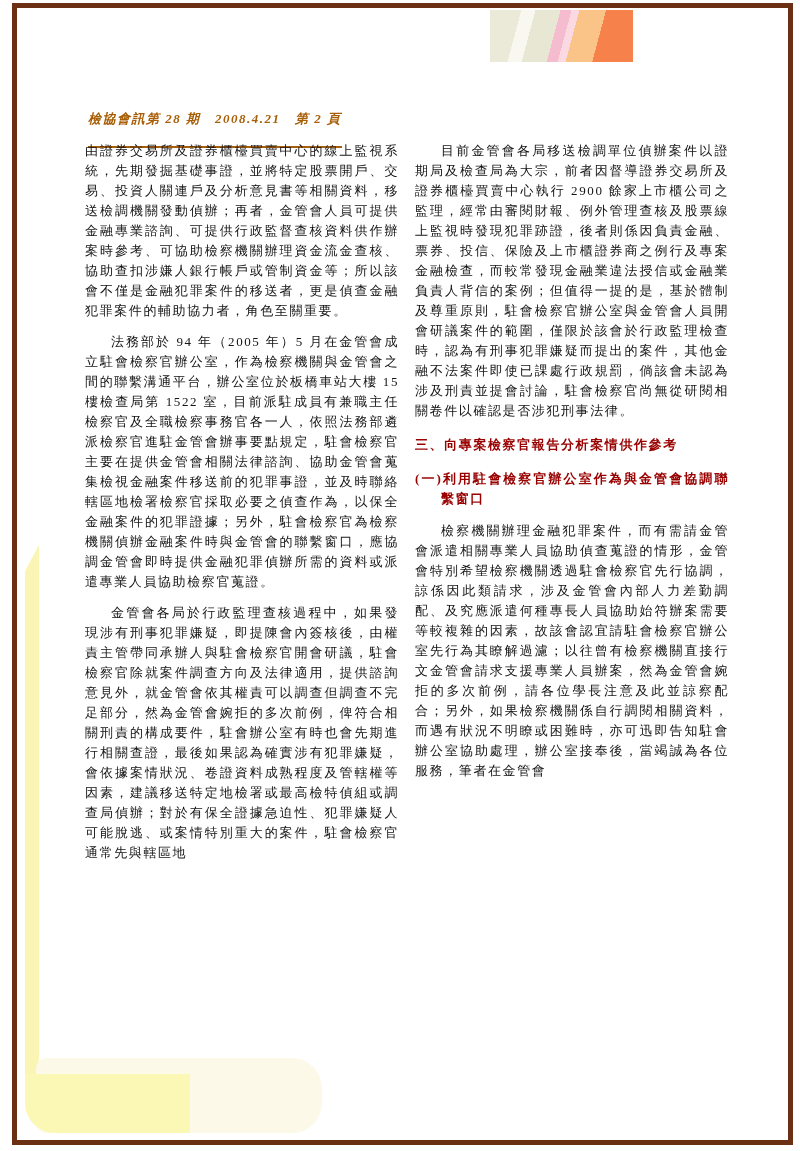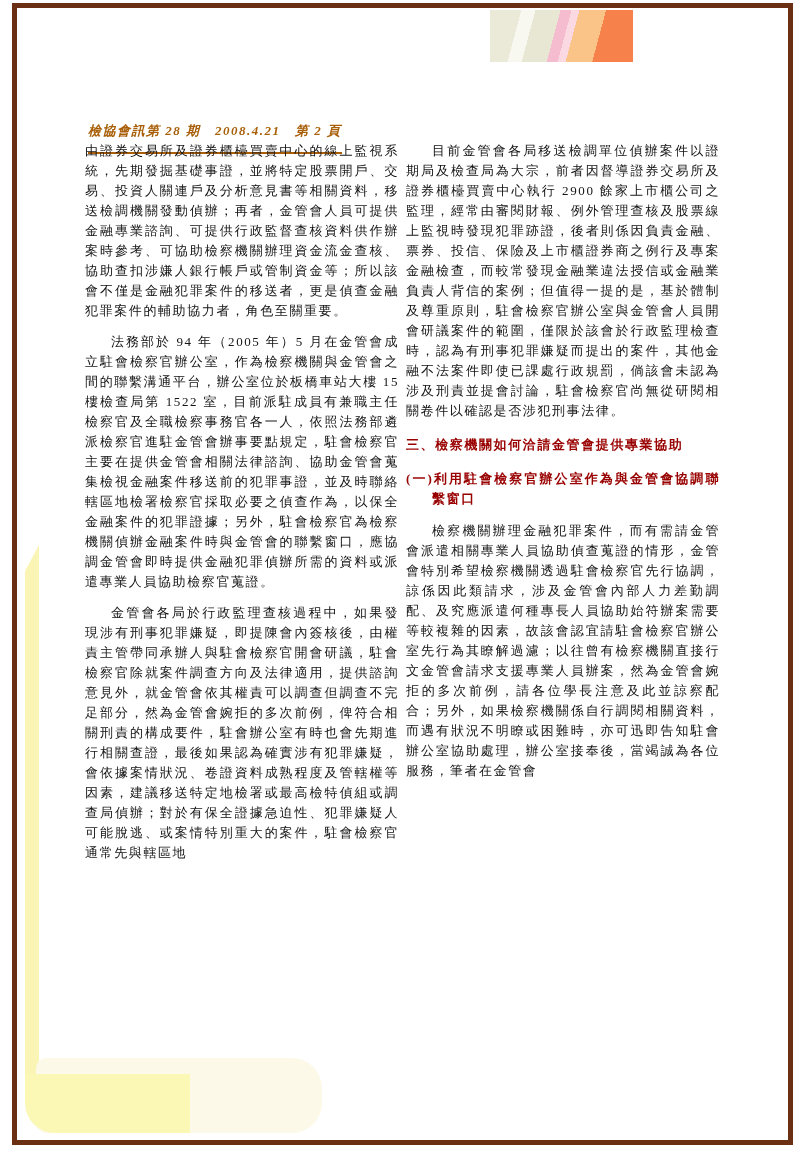--- a/index.html
+++ b/index.html
@@ -28,29 +28,29 @@
   .curl-cream-back {
     position:absolute; left:36px; top:1058px; width:286px; height:75px;
     background:#fdf9e9; border-radius:10px 30px 30px 10px; z-index:0;
   }
   .curl-bottom-yellow {
     position:absolute; left:25px; top:1074px; width:165px; height:59px;
     background:#fbf8b6; border-radius:0 0 0 30px; z-index:0;
   }
   
   .masthead {
-    position:absolute; left:88px; top:122px; z-index:2;
+    position:absolute; left:88px; top:110px; z-index:2;
     color:#a85f08; font-weight:bold; font-style:italic;
     font-size:13px; letter-spacing:1.5px;
-    border-bottom:2px solid #a85f08; padding-bottom:12px;
+    border-bottom:2px solid #a85f08; padding-bottom:18px;
   }
   
   .columns {
     position:absolute; left:85px; top:141px; width:644px; z-index:2;
-    display:flex; gap:7px;
+    display:flex; gap:16px;
   }
   .col { width:314px; }
   .col p { margin:0 0 11px 0; }
   .body {
     font-size:13px; line-height:20px; letter-spacing:1.6px; color:#141414;
     text-align:justify; text-justify:inter-character;
   }
   .body.indent { text-indent:2em; }
   .heading, .subheading {
     color:#990000; font-weight:bold; font-size:13px; line-height:20px;
@@ -72,17 +72,17 @@
 <div class="masthead">檢協會訊第 28 期　2008.4.21　第 2 頁</div>
 
 <div class="columns">
   <div class="col">
       <p class="body">由證券交易所及證券櫃檯買賣中心的線上監視系統，先期發掘基礎事證，並將特定股票開戶、交易、投資人關連戶及分析意見書等相關資料，移送檢調機關發動偵辦；再者，金管會人員可提供金融專業諮詢、可提供行政監督查核資料供作辦案時參考、可協助檢察機關辦理資金流金查核、協助查扣涉嫌人銀行帳戶或管制資金等；所以該會不僅是金融犯罪案件的移送者，更是偵查金融犯罪案件的輔助協力者，角色至關重要。</p>
       <p class="body indent">法務部於 94 年（2005 年）5 月在金管會成立駐會檢察官辦公室，作為檢察機關與金管會之間的聯繫溝通平台，辦公室位於板橋車站大樓 15 樓檢查局第 1522 室，目前派駐成員有兼職主任檢察官及全職檢察事務官各一人，依照法務部遴派檢察官進駐金管會辦事要點規定，駐會檢察官主要在提供金管會相關法律諮詢、協助金管會蒐集檢視金融案件移送前的犯罪事證，並及時聯絡轄區地檢署檢察官採取必要之偵查作為，以保全金融案件的犯罪證據；另外，駐會檢察官為檢察機關偵辦金融案件時與金管會的聯繫窗口，應協調金管會即時提供金融犯罪偵辦所需的資料或派遣專業人員協助檢察官蒐證。</p>
       <p class="body indent">金管會各局於行政監理查核過程中，如果發現涉有刑事犯罪嫌疑，即提陳會內簽核後，由權責主管帶同承辦人與駐會檢察官開會研議，駐會檢察官除就案件調查方向及法律適用，提供諮詢意見外，就金管會依其權責可以調查但調查不完足部分，然為金管會婉拒的多次前例，俾符合相關刑責的構成要件，駐會辦公室有時也會先期進行相關查證，最後如果認為確實涉有犯罪嫌疑，會依據案情狀況、卷證資料成熟程度及管轄權等因素，建議移送特定地檢署或最高檢特偵組或調查局偵辦；對於有保全證據急迫性、犯罪嫌疑人可能脫逃、或案情特別重大的案件，駐會檢察官通常先與轄區地</p>
     </div>
   <div class="col">
       <p class="body indent">目前金管會各局移送檢調單位偵辦案件以證期局及檢查局為大宗，前者因督導證券交易所及證券櫃檯買賣中心執行 2900 餘家上市櫃公司之監理，經常由審閱財報、例外管理查核及股票線上監視時發現犯罪跡證，後者則係因負責金融、票券、投信、保險及上市櫃證券商之例行及專案金融檢查，而較常發現金融業違法授信或金融業負責人背信的案例；但值得一提的是，基於體制及尊重原則，駐會檢察官辦公室與金管會人員開會研議案件的範圍，僅限於該會於行政監理檢查時，認為有刑事犯罪嫌疑而提出的案件，其他金融不法案件即使已課處行政規罰，倘該會未認為涉及刑責並提會討論，駐會檢察官尚無從研閱相關卷件以確認是否涉犯刑事法律。</p>
-      <p class="heading">三、檢察機關如何洽請金管會提供專業協助</p>
+      <p class="heading">三、向專案檢察官報告分析案情供作參考</p>
       <p class="subheading">(一)利用駐會檢察官辦公室作為與金管會協調聯繫窗口</p>
       <p class="body indent">檢察機關辦理金融犯罪案件，而有需請金管會派遣相關專業人員協助偵查蒐證的情形，金管會特別希望檢察機關透過駐會檢察官先行協調，諒係因此類請求，涉及金管會內部人力差勤調配、及究應派遣何種專長人員協助始符辦案需要等較複雜的因素，故該會認宜請駐會檢察官辦公室先行為其瞭解過濾；以往曾有檢察機關直接行文金管會請求支援專業人員辦案，然為金管會婉拒的多次前例，請各位學長注意及此並諒察配合；另外，如果檢察機關係自行調閱相關資料，而遇有狀況不明瞭或困難時，亦可迅即告知駐會辦公室協助處理，辦公室接奉後，當竭誠為各位服務，筆者在金管會</p>
     </div>
 </div>
 
 </body></html>

